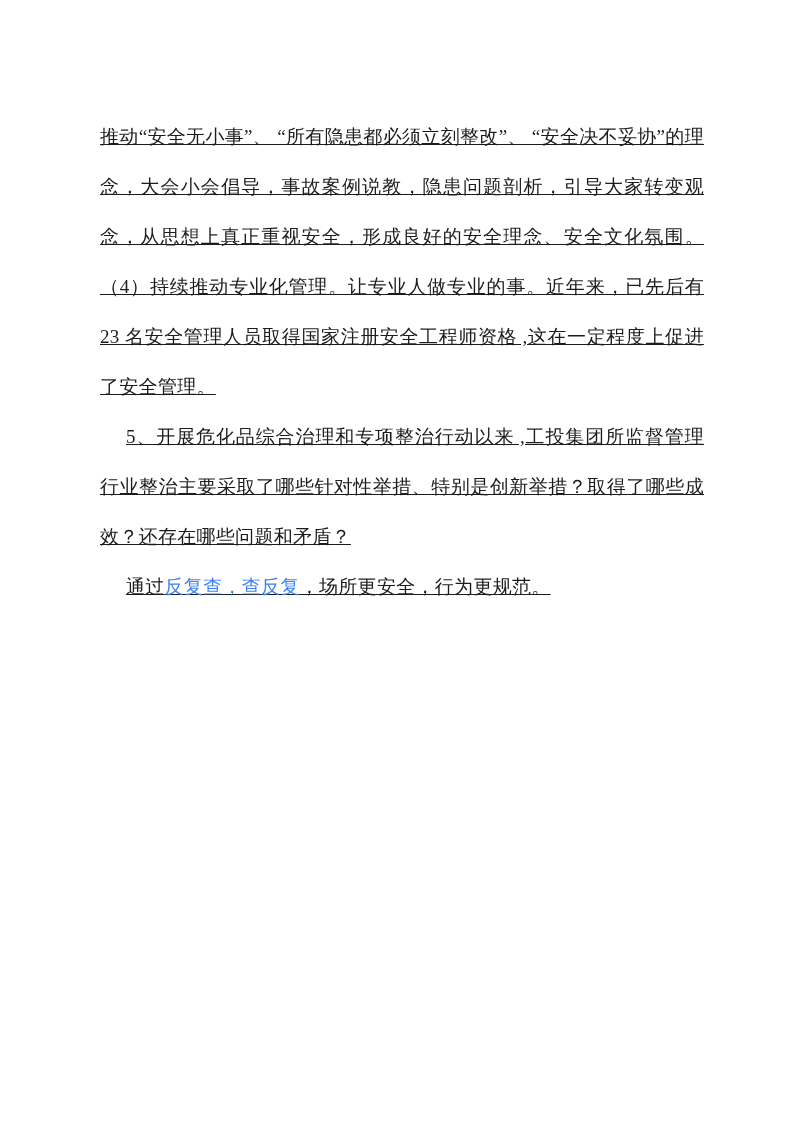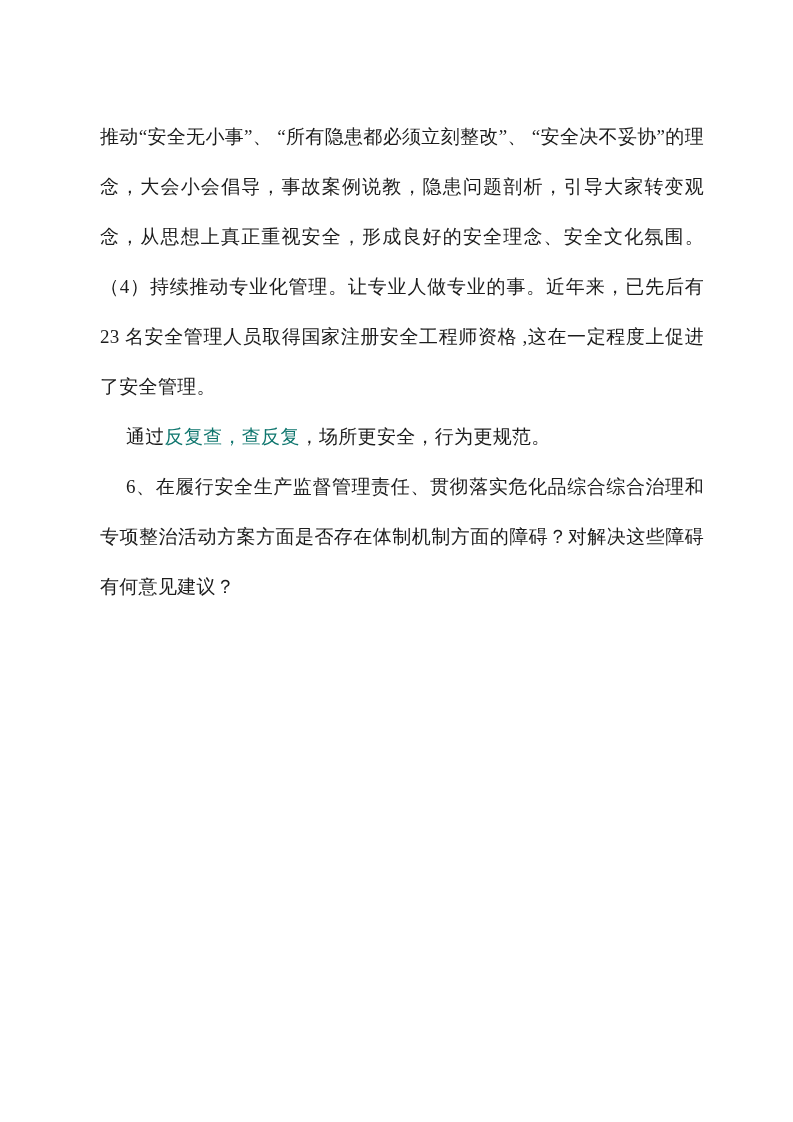--- a/index.html
+++ b/index.html
@@ -22,42 +22,43 @@
     width: 604px;
     font-size: 19px;
     line-height: 50px;
     color: #1c1c1c;
     text-align: justify;
     letter-spacing: 0.3px;
   }
   .doc-body p {
     margin: 0;
     padding: 0;
+    text-decoration: underline;
   }
   .doc-body p.indent {
     text-indent: 26px;
   }
   .red-run {
-    color: #0f766e;
+    color: #3b82f6;
   }
 </style>
 </head>
 <body>
 
 <div class="page">
   <div class="doc-body">
 
     <p>
       <span>推动“安全无小事”、 “所有隐患都必须立刻整改”、 “安全决不妥协”的理念，大会小会倡导，事故案例说教，隐患问题剖析，引导大家转变观念，从思想上真正重视安全，形成良好的安全理念、安全文化氛围。（4）持续推动专业化管理。让专业人做专业的事。近年来，已先后有 23 名安全管理人员取得国家注册安全工程师资格 ,这在一定程度上促进了安全管理。</span>
     </p>
 
+    <p class="indent">
+      <span>5、开展危化品综合治理和专项整治行动以来 ,工投集团所监督管理行业整治主要采取了哪些针对性举措、特别是创新举措？取得了哪些成效？还存在哪些问题和矛盾？</span>
+    </p>
 
 
     <p class="indent">
       <span>通过</span><span class="red-run">反复查，查反复</span><span>，场所更安全，行为更规范。</span>
     </p>
 
-    <p class="indent">
-      <span>6、在履行安全生产监督管理责任、贯彻落实危化品综合综合治理和专项整治活动方案方面是否存在体制机制方面的障碍？对解决这些障碍有何意见建议？</span>
-    </p>
 
   </div>
 </div>
 
 </body></html>

